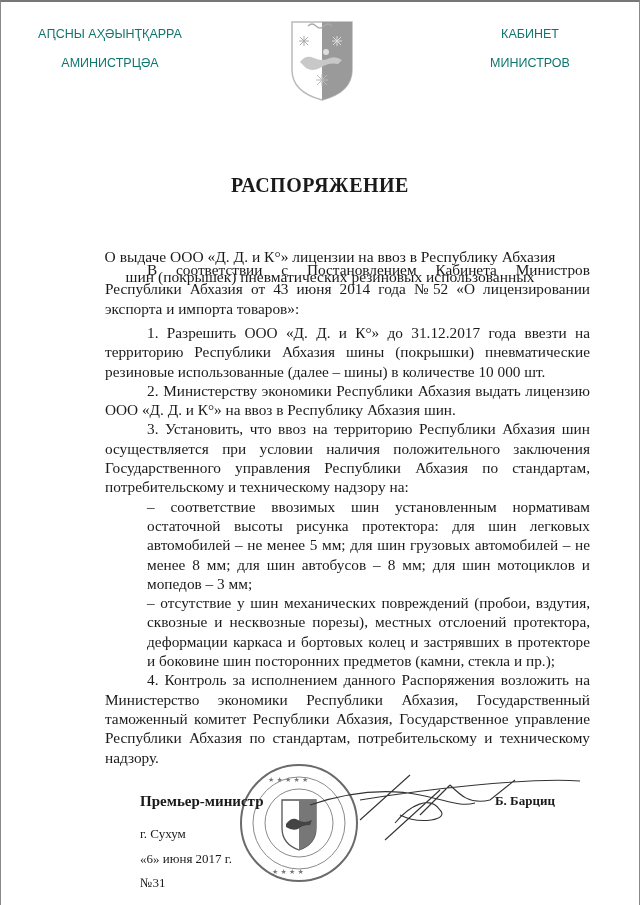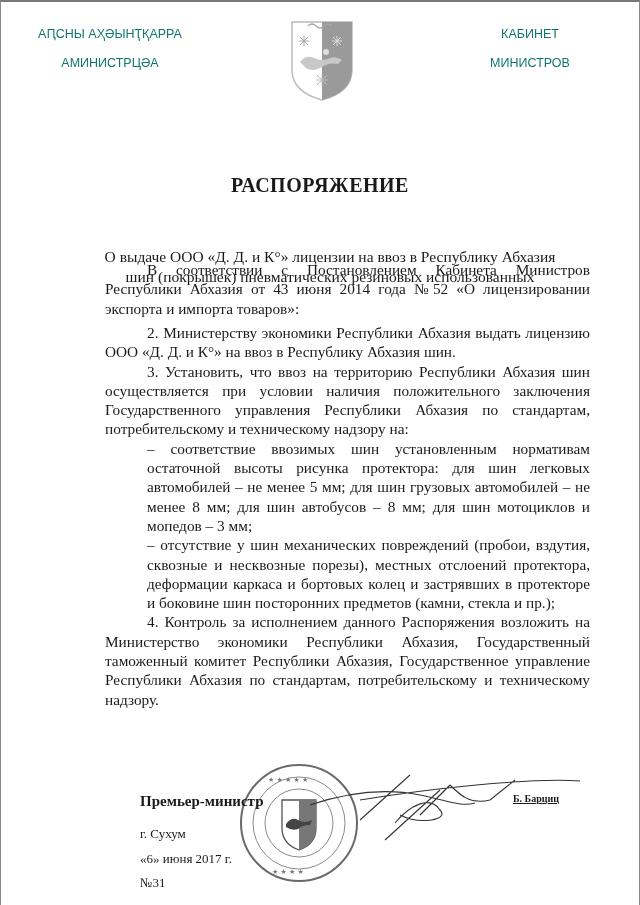--- a/index.html
+++ b/index.html
@@ -13,21 +13,21 @@
   .emblem { position:absolute; left:290px; top:20px; width:64px; height:82px; }
   .title { position:absolute; left:0; width:640px; top:174px; text-align:center; font-weight:bold; font-size:20px; letter-spacing:0.5px; }
   .subtitle { position:absolute; left:60px; width:540px; top:208px; text-align:center; font-weight:normal; font-size:15.5px; line-height:20px;margin-top:39px; }
   .body { position:absolute; left:105px; width:485px; font-size:15.3px; line-height:19.3px; text-align:justify; }
   .p { margin:0; text-indent:42px; }
   .dash { margin:0 0 0 42px;font-family:Liberation Serif, serif; }
   .intro { top:260px; }
   .items { top:323px; }
   .sig { position:absolute; font-size:14px; }
   .sig-title { left:140px; top:793px; font-weight:bold; font-size:15px; }
-  .sig-name { left:513px; top:793px; font-weight:bold; font-size:10px;text-decoration:underline; }
+  .sig-name { left:495px; top:793px; font-weight:bold; font-size:13px; }
   .place { left:140px; top:826px; font-size:13px; }
   .date { left:140px; top:851px; font-size:13px; }
   .num { left:140px; top:875px; font-size:13px; }
   .stamp { position:absolute; left:238px; top:762px; width:122px; height:122px; }
   .signature { position:absolute; left:300px; top:765px; width:300px; height:80px; }
 </style>
 </head>
 <body>
 
 <div class="frame"></div>
@@ -73,20 +73,21 @@
 <div class="subtitle">
   <div>О выдаче ООО «Д. Д. и К°» лицензии на ввоз в Республику Абхазия</div>
   <div>шин (покрышек) пневматических резиновых использованных</div>
 </div>
 
 <div class="body intro">
   <p class="p">В соответствии с Постановлением Кабинета Министров Республики Абхазия от 43 июня 2014 года №52 «О лицензировании экспорта и импорта товаров»:</p>
 </div>
 
 <div class="body items">
+  <p class="p">1. Разрешить ООО «Д. Д. и К°» до 31.12.2017 года ввезти на территорию Республики Абхазия шины (покрышки) пневматические резиновые использованные (далее – шины) в количестве 10 000 шт.</p>
   <p class="p">2. Министерству экономики Республики Абхазия выдать лицензию ООО «Д. Д. и К°» на ввоз в Республику Абхазия шин.</p>
   <p class="p">3. Установить, что ввоз на территорию Республики Абхазия шин осуществляется при условии наличия положительного заключения Государственного управления Республики Абхазия по стандартам, потребительскому и техническому надзору на:</p>
   <p class="dash">– соответствие ввозимых шин установленным нормативам остаточной высоты рисунка протектора: для шин легковых автомобилей – не менее 5 мм; для шин грузовых автомобилей – не менее 8 мм; для шин автобусов – 8 мм; для шин мотоциклов и мопедов – 3 мм;</p>
   <p class="dash">– отсутствие у шин механических повреждений (пробои, вздутия, сквозные и несквозные порезы), местных отслоений протектора, деформации каркаса и бортовых колец и застрявших в протекторе и боковине шин посторонних предметов (камни, стекла и пр.);</p>
   <p class="p">4. Контроль за исполнением данного Распоряжения возложить на Министерство экономики Республики Абхазия, Государственный таможенный комитет Республики Абхазия, Государственное управление Республики Абхазия по стандартам, потребительскому и техническому надзору.</p>
 </div>
 
 <svg class="stamp" viewBox="0 0 122 122">
   <circle cx="61" cy="61" r="58" fill="none" stroke="#6a6a6a" stroke-width="2"></circle>
   <circle cx="61" cy="61" r="46" fill="none" stroke="#8a8a8a" stroke-width="1"></circle>

